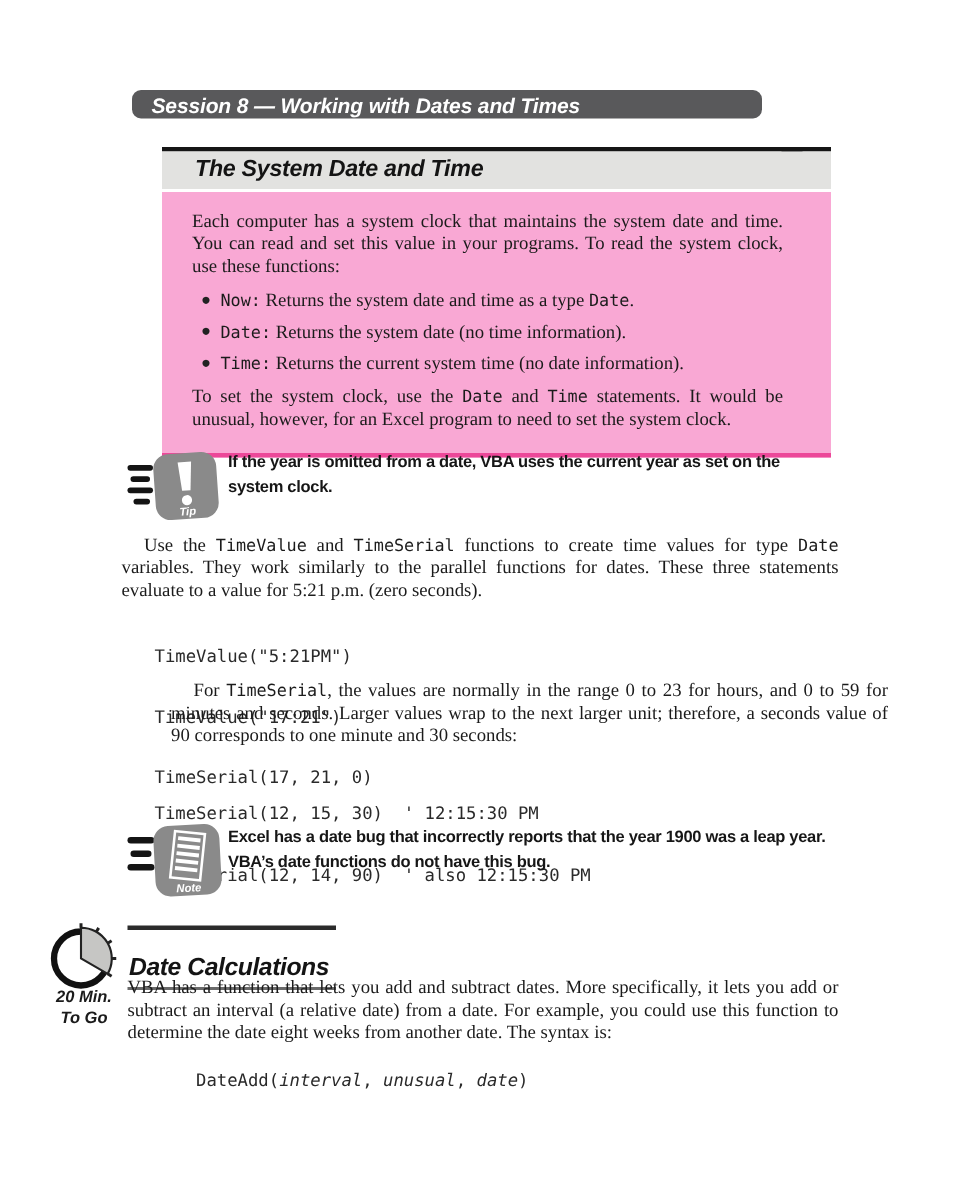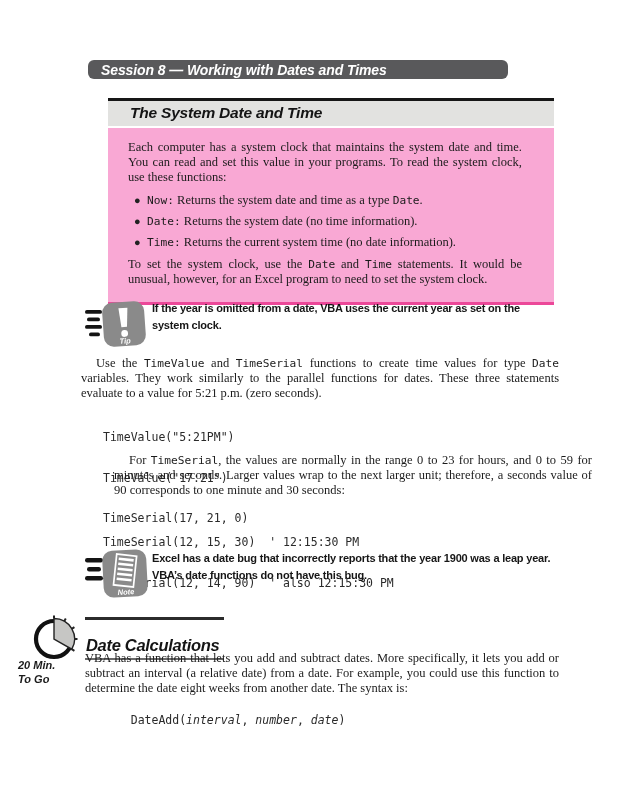--- a/index.html
+++ b/index.html
@@ -43,21 +43,21 @@
              font-size:11px;letter-spacing:-0.2px;line-height:16.5px;color:#161616;text-align:left;}
   .callout-icon{position:absolute;width:66px;height:56px;}
   .icon-label{font-family:"Liberation Sans",sans-serif;font-weight:bold;font-style:italic;fill:#ffffff;}
 
   
   .sec-head{position:absolute;left:85px;top:617px;border-top:3.5px solid #2b2b2b;
             border-bottom:2px solid #6a6a6a;padding:16px 5px 3px 1px;}
   .sec-title{font-family:"Liberation Sans",sans-serif;font-weight:bold;font-style:italic;
             font-size:16.5px;color:#141414;letter-spacing:-0.3px;white-space:nowrap;}
 
-  .timer-text{position:absolute;left:18px;top:659px;width:76px;text-align:left;
+  .timer-text{position:absolute;left:18px;top:659px;width:76px;text-align:center;
             font-family:"Liberation Sans",sans-serif;font-weight:bold;font-style:italic;
             font-size:11px;line-height:13.5px;color:#1b1b1b;}
 </style>
 </head>
 <body>
 
 <div id="page">
 
   <div class="runhead-bar">
     <span>Session 8 — Working with Dates and Times</span>
@@ -155,16 +155,16 @@
     <div>To Go</div>
   </div>
 
   <div class="sec-head">
     <span class="sec-title">Date Calculations</span>
   </div>
 
   <p class="para" style="left:85px;top:651px;width:474px;">VBA has a function that lets you add and subtract dates. More specifically, it lets you add or subtract an interval (a relative date) from a date. For example, you could use this function to determine the date eight weeks from another date. The syntax is:</p>
 
   <div class="codeblock" style="left:103px;top:700px;">
-    <span>DateAdd(</span><span class="code-italic">interval</span><span>, </span><span class="code-italic">number</span><span>, </span><span class="code-italic">date</span><span>)</span>
+    <span>DateAdd(</span><span class="code-italic">interval</span><span>, </span><span class="code-italic">unusual</span><span>, </span><span class="code-italic">date</span><span>)</span>
   </div>
 
 </div>
 
 </body></html>

